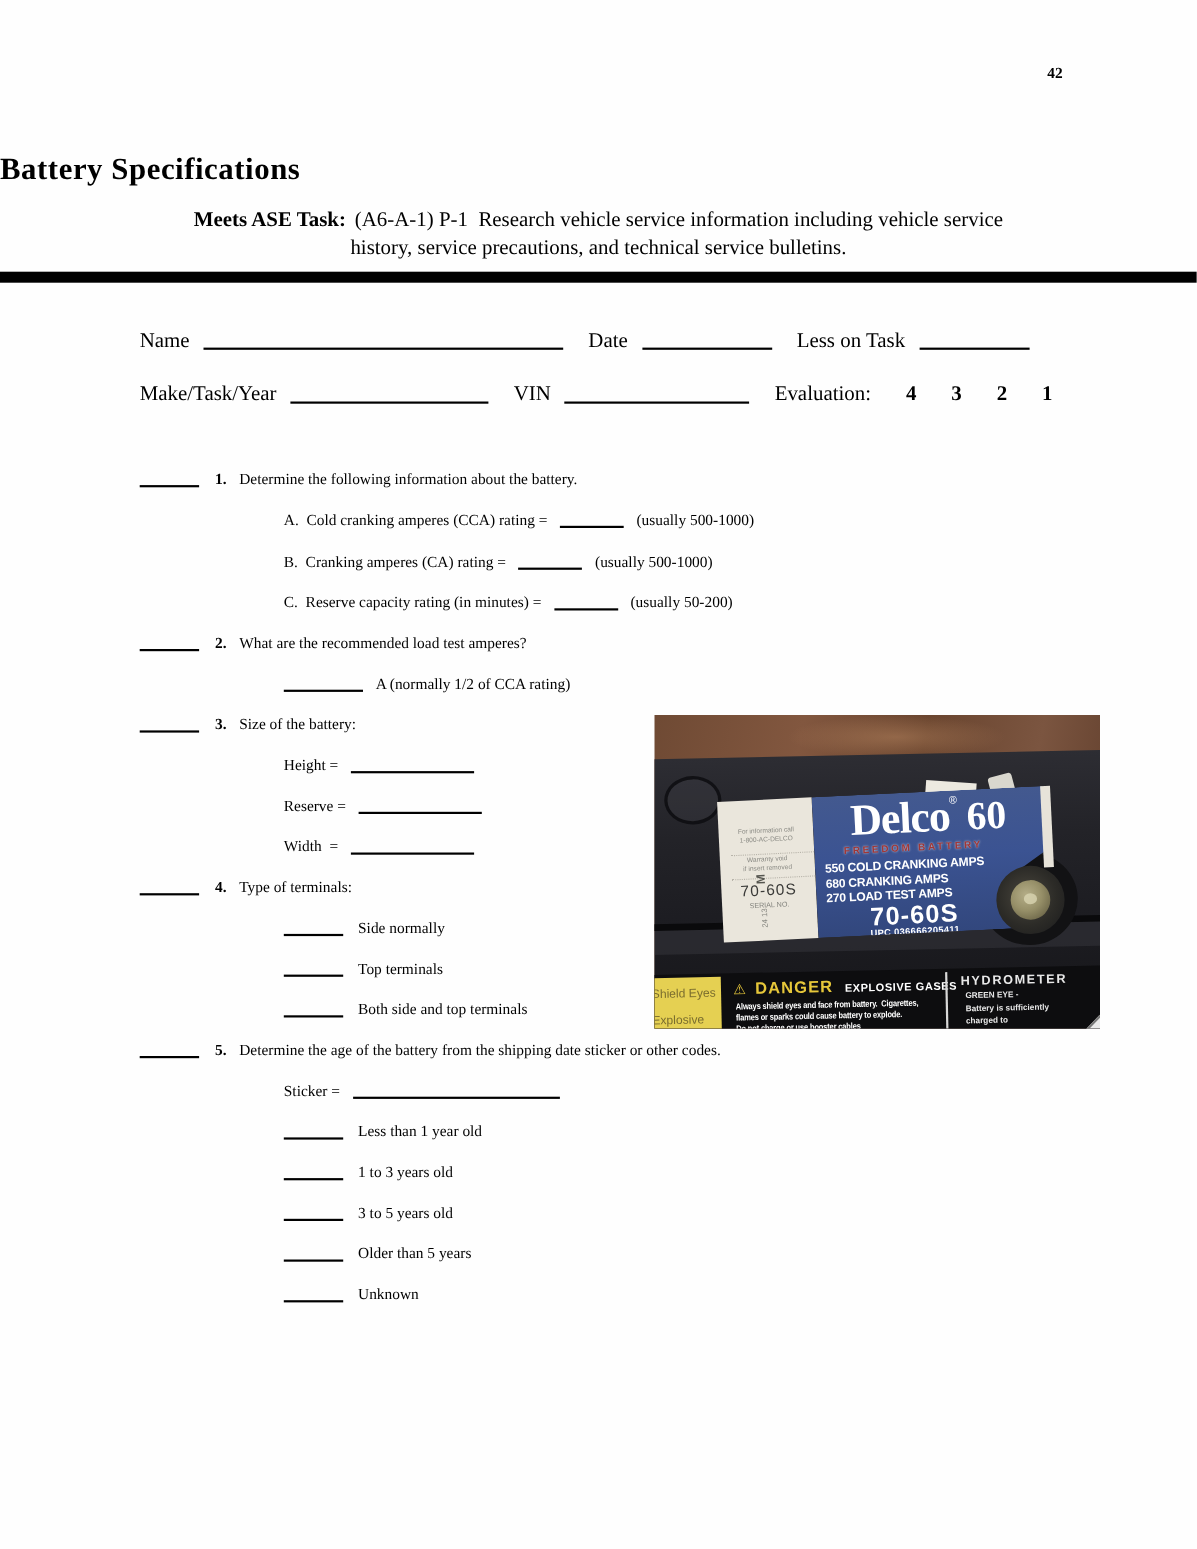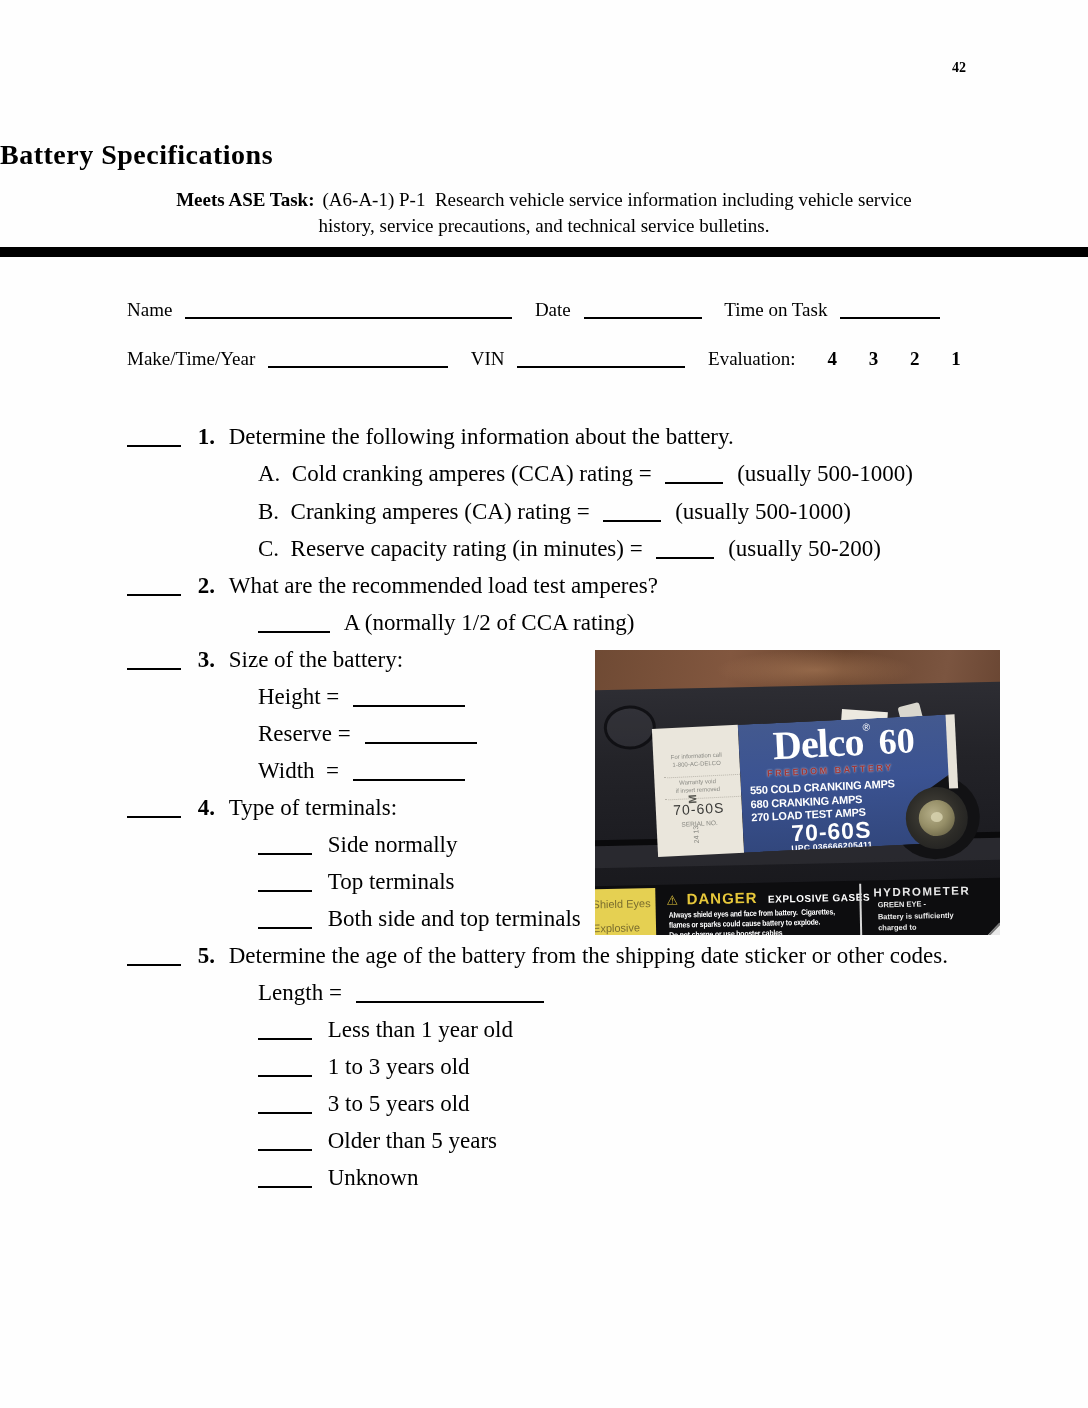--- a/index.html
+++ b/index.html
@@ -21,21 +21,21 @@
   .row1{top:299px;}
   .row2{top:348px;}
   .blank{display:inline-block;border-bottom:2px solid #000;position:relative;top:3px;}
   .w54{width:54px;}.w58{width:58px;}.w72{width:72px;}.w100{width:100px;}
   .w112{width:112px;}.w118{width:118px;}.w168{width:168px;}.w180{width:180px;}
   .w188{width:188px;}.w327{width:327px;}
   .gap18{margin-left:18px;}.gap8{margin-left:8px;text-align:center;}
   .evalnum{font-weight:700;margin-left:27px;}
 
   
-  .line{position:absolute;left:127px;font-size:23px;line-height:24px;white-space:nowrap;}
+  .line{position:absolute;left:127px;font-size:14px;line-height:24px;white-space:nowrap;}
   .sub{left:258px;}
   .qnum{font-weight:700;margin-left:11px;}
   .qtext{margin-left:8px;}
   .optlabel{margin-left:10px;}
 
   
   .photo{position:absolute;left:595px;top:650px;width:405px;height:285px;overflow:hidden;
     background:linear-gradient(100deg,#6f4a34 0%,#82573f 30%,#6a452f 55%,#7b5540 78%,#5e3c2a 100%);
     font-family:"Liberation Sans",sans-serif;}
   .photo .sheen{position:absolute;left:120px;top:0;width:200px;height:40px;background:radial-gradient(ellipse at center,rgba(190,140,100,.45),rgba(0,0,0,0) 70%);}
@@ -110,25 +110,25 @@
   <span class="lbl">Meets ASE Task:</span><span class="txt pre">(A6-A-1) P-1  Research vehicle service information including vehicle service</span>
 </div>
 <div class="meets2">history, service precautions, and technical service bulletins.</div>
 <div class="rule"></div>
 
 <div class="inforow row1">
   <b>Name</b>
   <span class="blank w327 gap8"></span>
   <b class="gap18">Date</b>
   <span class="blank w118 gap8"></span>
-  <b class="gap18">Time on Task</b>
+  <b class="gap18">Less on Task</b>
   <span class="blank w100 gap8"></span>
 </div>
 <div class="inforow row2">
-  <b>Make/Time/Year</b>
+  <b>Make/Task/Year</b>
   <span class="blank w180 gap8"></span>
   <b class="gap18">VIN</b>
   <span class="blank w168 gap8"></span>
   <b class="gap18">Evaluation:</b>
   <span class="evalnum">4</span>
   <span class="evalnum">3</span>
   <span class="evalnum">2</span>
   <span class="evalnum">1</span>
 </div>
 
@@ -198,21 +198,21 @@
   <span class="blank w54"></span>
   <span class="optlabel">Both side and top terminals</span>
 </div>
 
 <div class="line" style="top:944px">
   <span class="blank w54"></span>
   <b class="qnum">5.</b>
   <span class="qtext">Determine the age of the battery from the shipping date sticker or other codes.</span>
 </div>
 <div class="line sub" style="top:981px">
-  <span>Length =</span>
+  <span>Sticker =</span>
   <span class="blank w188 gap8"></span>
 </div>
 <div class="line sub" style="top:1018px">
   <span class="blank w54"></span>
   <span class="optlabel">Less than 1 year old</span>
 </div>
 <div class="line sub" style="top:1055px">
   <span class="blank w54"></span>
   <span class="optlabel">1 to 3 years old</span>
 </div>

